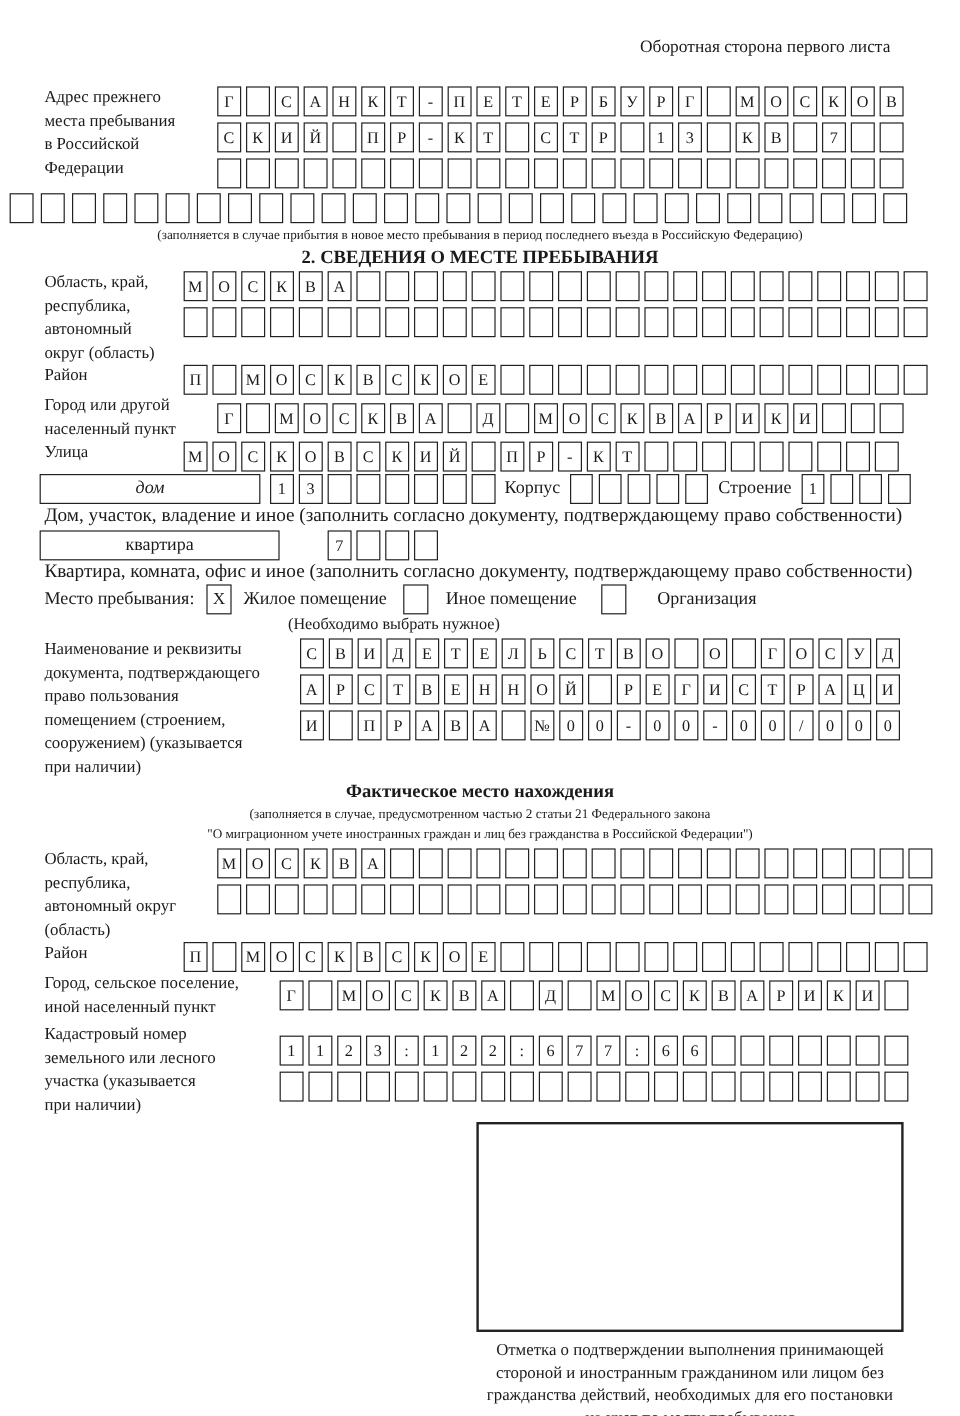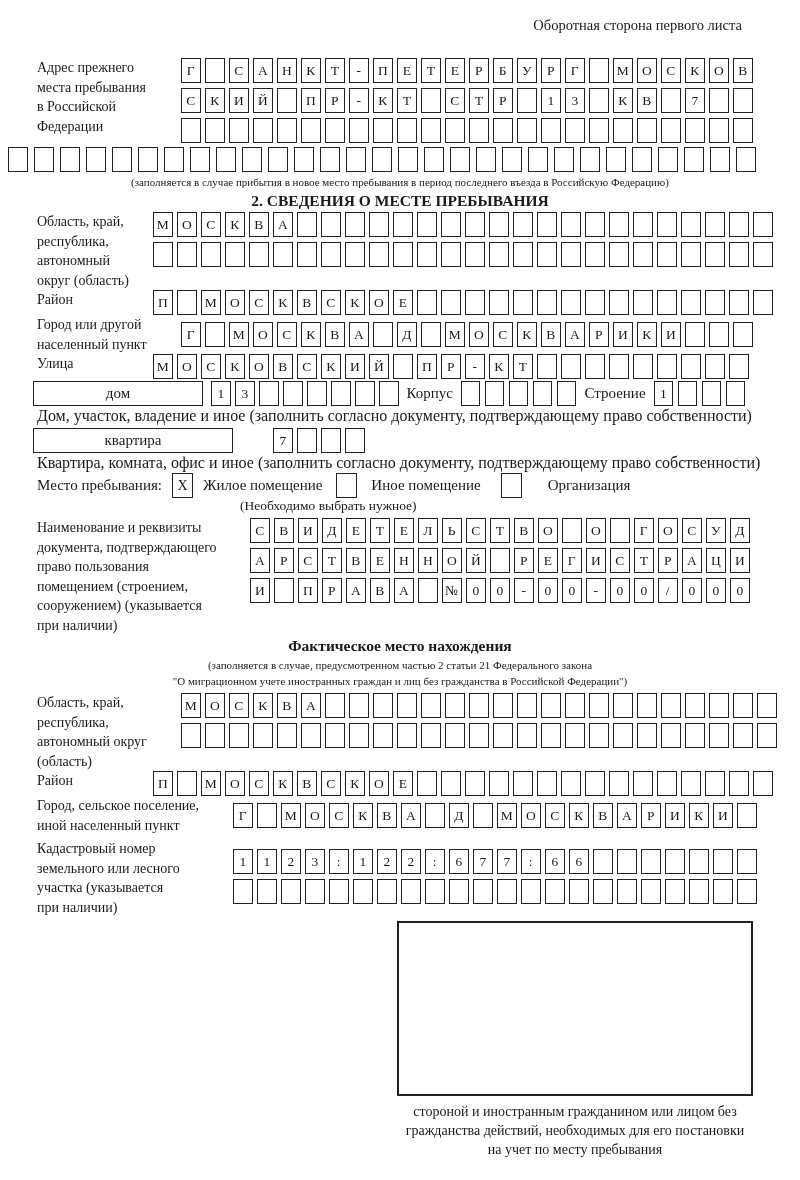--- a/index.html
+++ b/index.html
@@ -1,20 +1,20 @@
 <!DOCTYPE html>
 <html><head>
 <meta charset="utf-8">
 <style>
   html,body{margin:0;padding:0;background:#e8e8e8;}
   #page{
     position:relative;width:800px;height:1180px;box-sizing:border-box;
     margin:0 auto;background:#ffffff;color:#1a1a1a;
     font-family:"Liberation Serif","DejaVu Serif",serif;
-    padding-top:16px;overflow:hidden;
+    padding-top:30px;overflow:hidden;
   }
   .header-note{text-align:right;padding-right:58px;font-size:14.5px;line-height:18px;}
   .fieldrow{display:flex;align-items:flex-start;margin-left:37px;}
   .fieldrow.vcenter{align-items:center;}
   .flabel{flex:none;font-size:14px;line-height:19.5px;}
   .flabel div{white-space:nowrap;}
   .cellcol{display:flex;flex-direction:column;gap:5px;flex:none;}
   .cellrow{display:flex;gap:4.5px;flex:none;}
   .cell{
     flex:none;width:19.5px;height:25px;border:1.6px solid #222;box-sizing:border-box;
@@ -332,21 +332,21 @@
         <div class="cell"></div>
         <div class="cell"></div>
         <div class="cell"></div>
         <div class="cell"></div>
         <div class="cell"></div>
         <div class="cell"></div>
       </div>
   </div>
 
   <div class="fieldrow mt2" style="margin-left:33px;">
-    <div class="labelbox" style="width:170px;">дом</div>
+    <div class="labelbox" style="width:184px;font-style:italic;">дом</div>
     <div class="cellrow" style="margin-left:8px;">
         <div class="cell">1</div>
         <div class="cell">3</div>
         <div class="cell"></div>
         <div class="cell"></div>
         <div class="cell"></div>
         <div class="cell"></div>
         <div class="cell"></div>
         <div class="cell"></div>
       </div>
@@ -661,19 +661,20 @@
           <div class="cell"></div>
           <div class="cell"></div>
           <div class="cell"></div>
         </div>
     </div>
   </div>
 
   <div class="stamp-wrap">
     <div class="stamp-box"></div>
     <div class="stamp-caption">
+      <div>Отметка о подтверждении выполнения принимающей</div>
       <div>стороной и иностранным гражданином или лицом без</div>
       <div>гражданства действий, необходимых для его постановки</div>
       <div>на учет по месту пребывания</div>
     </div>
   </div>
 
 </div>
 
 </body></html>

